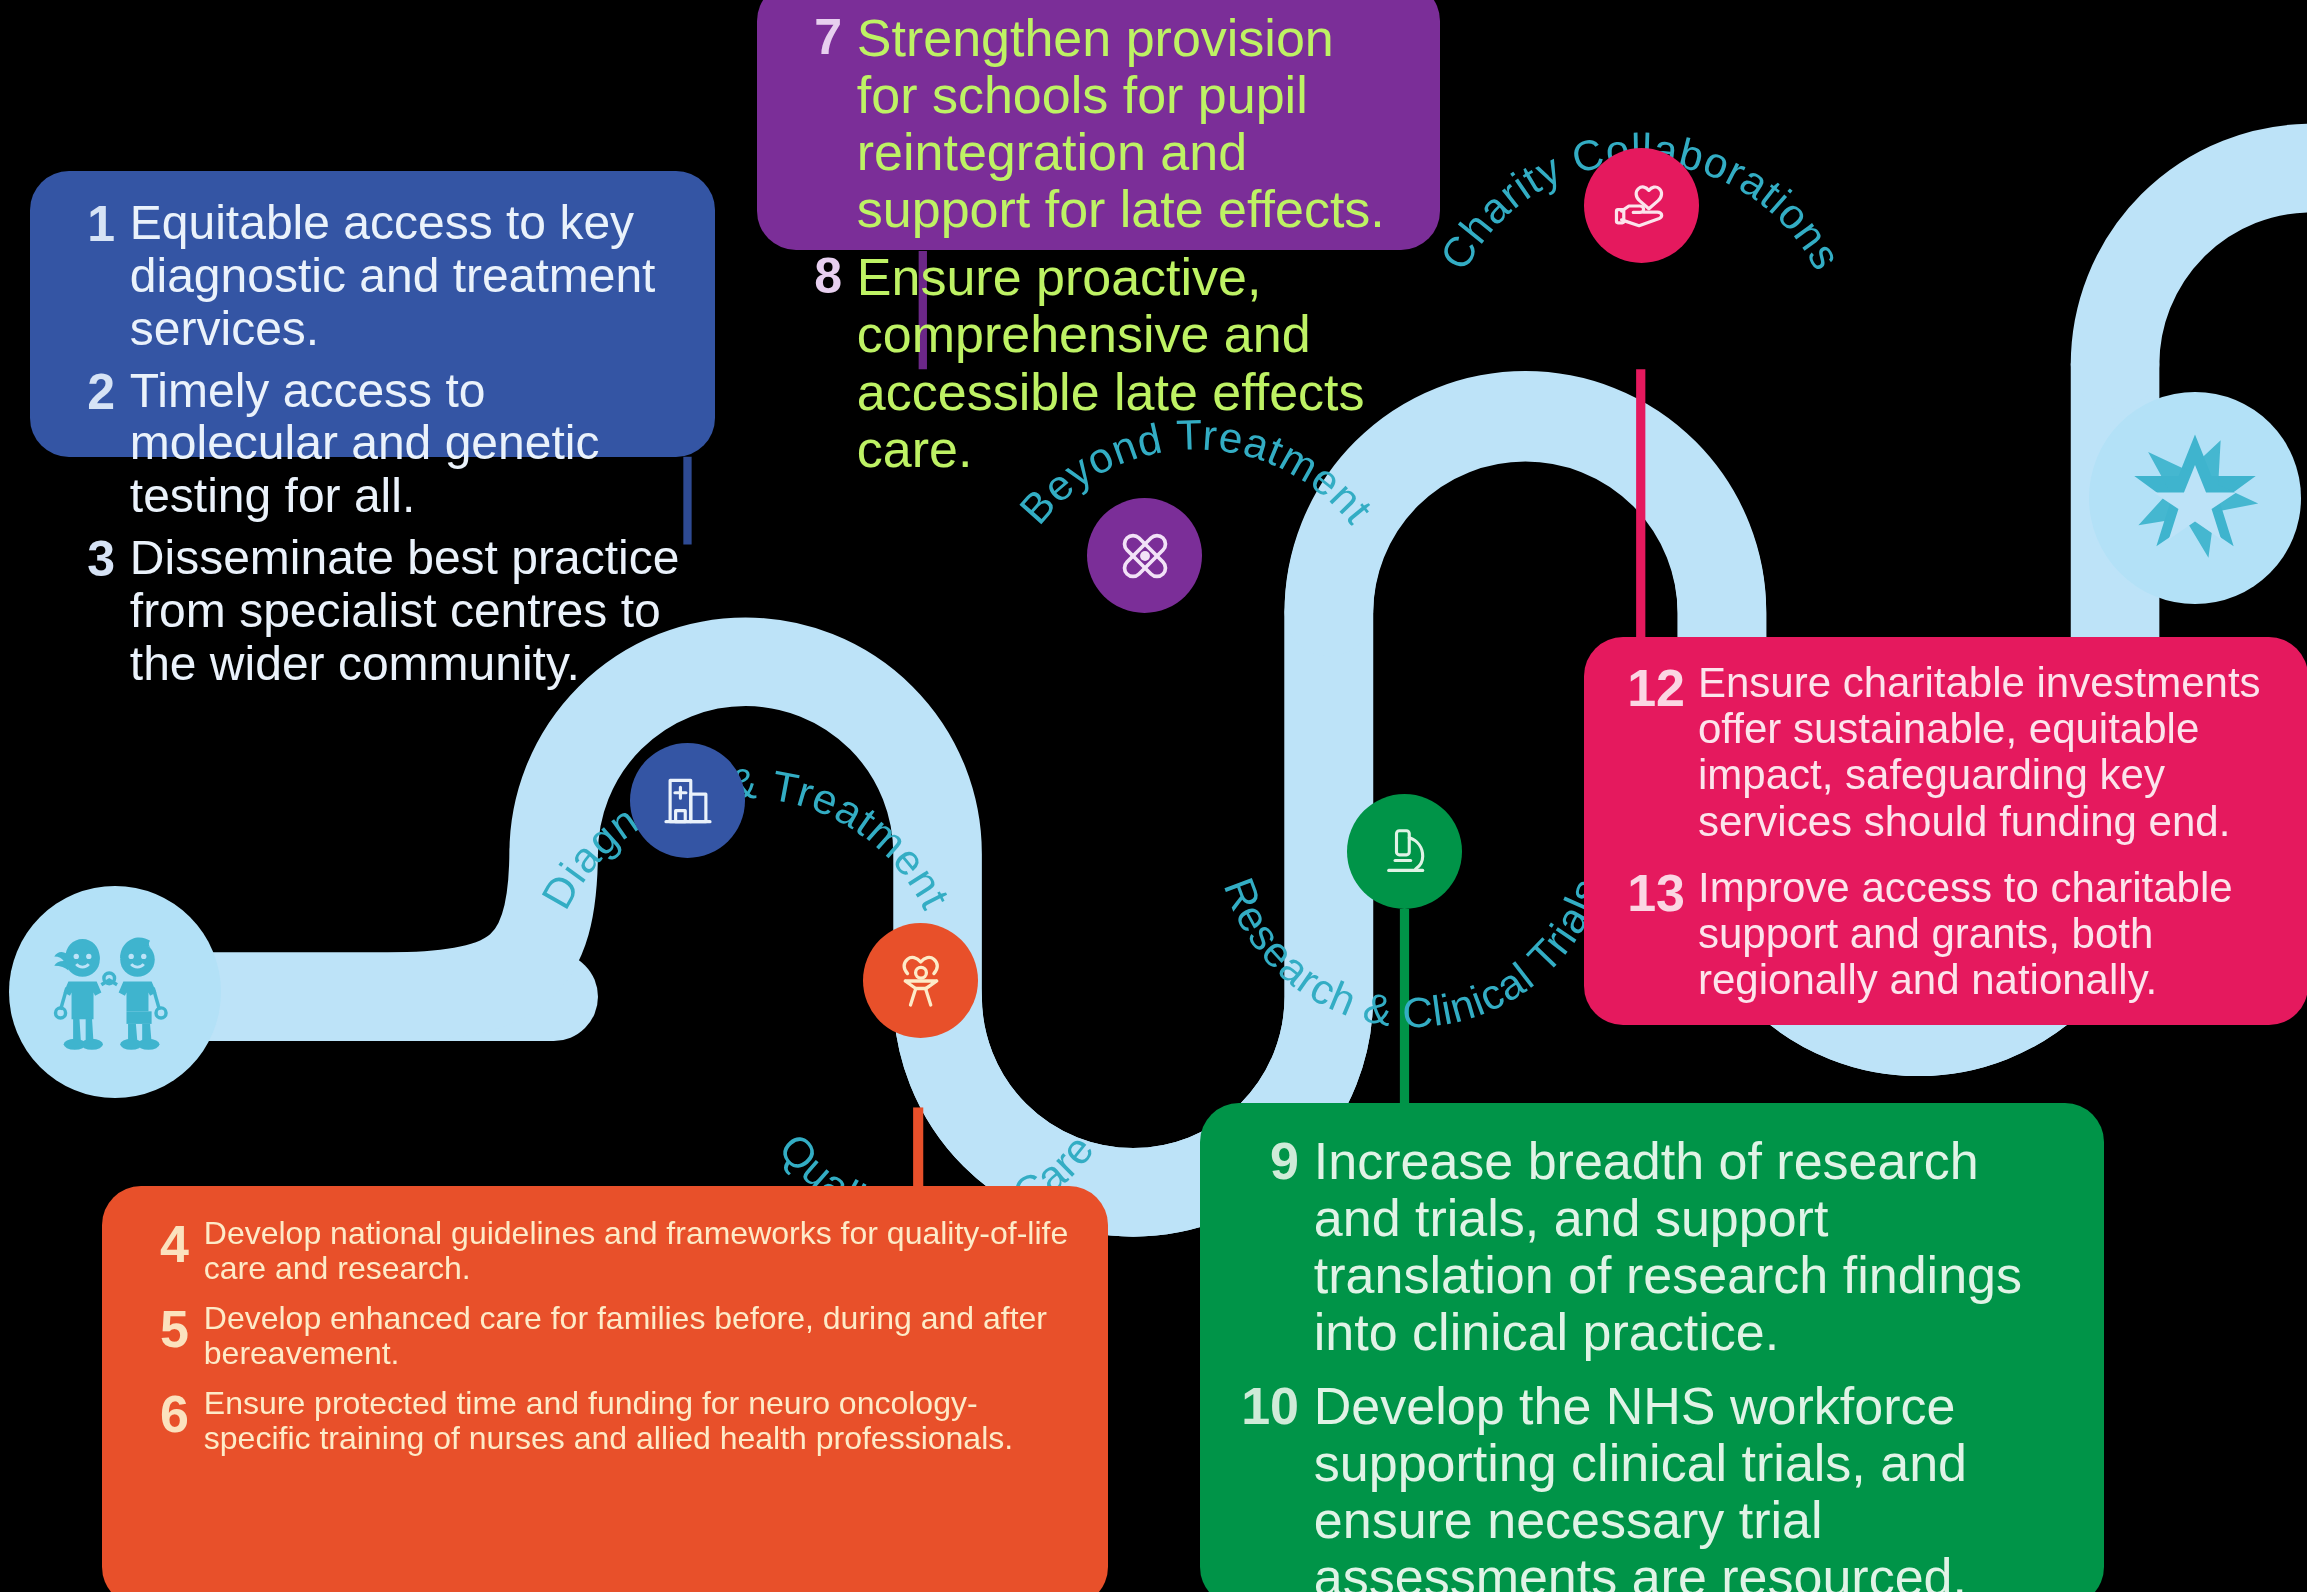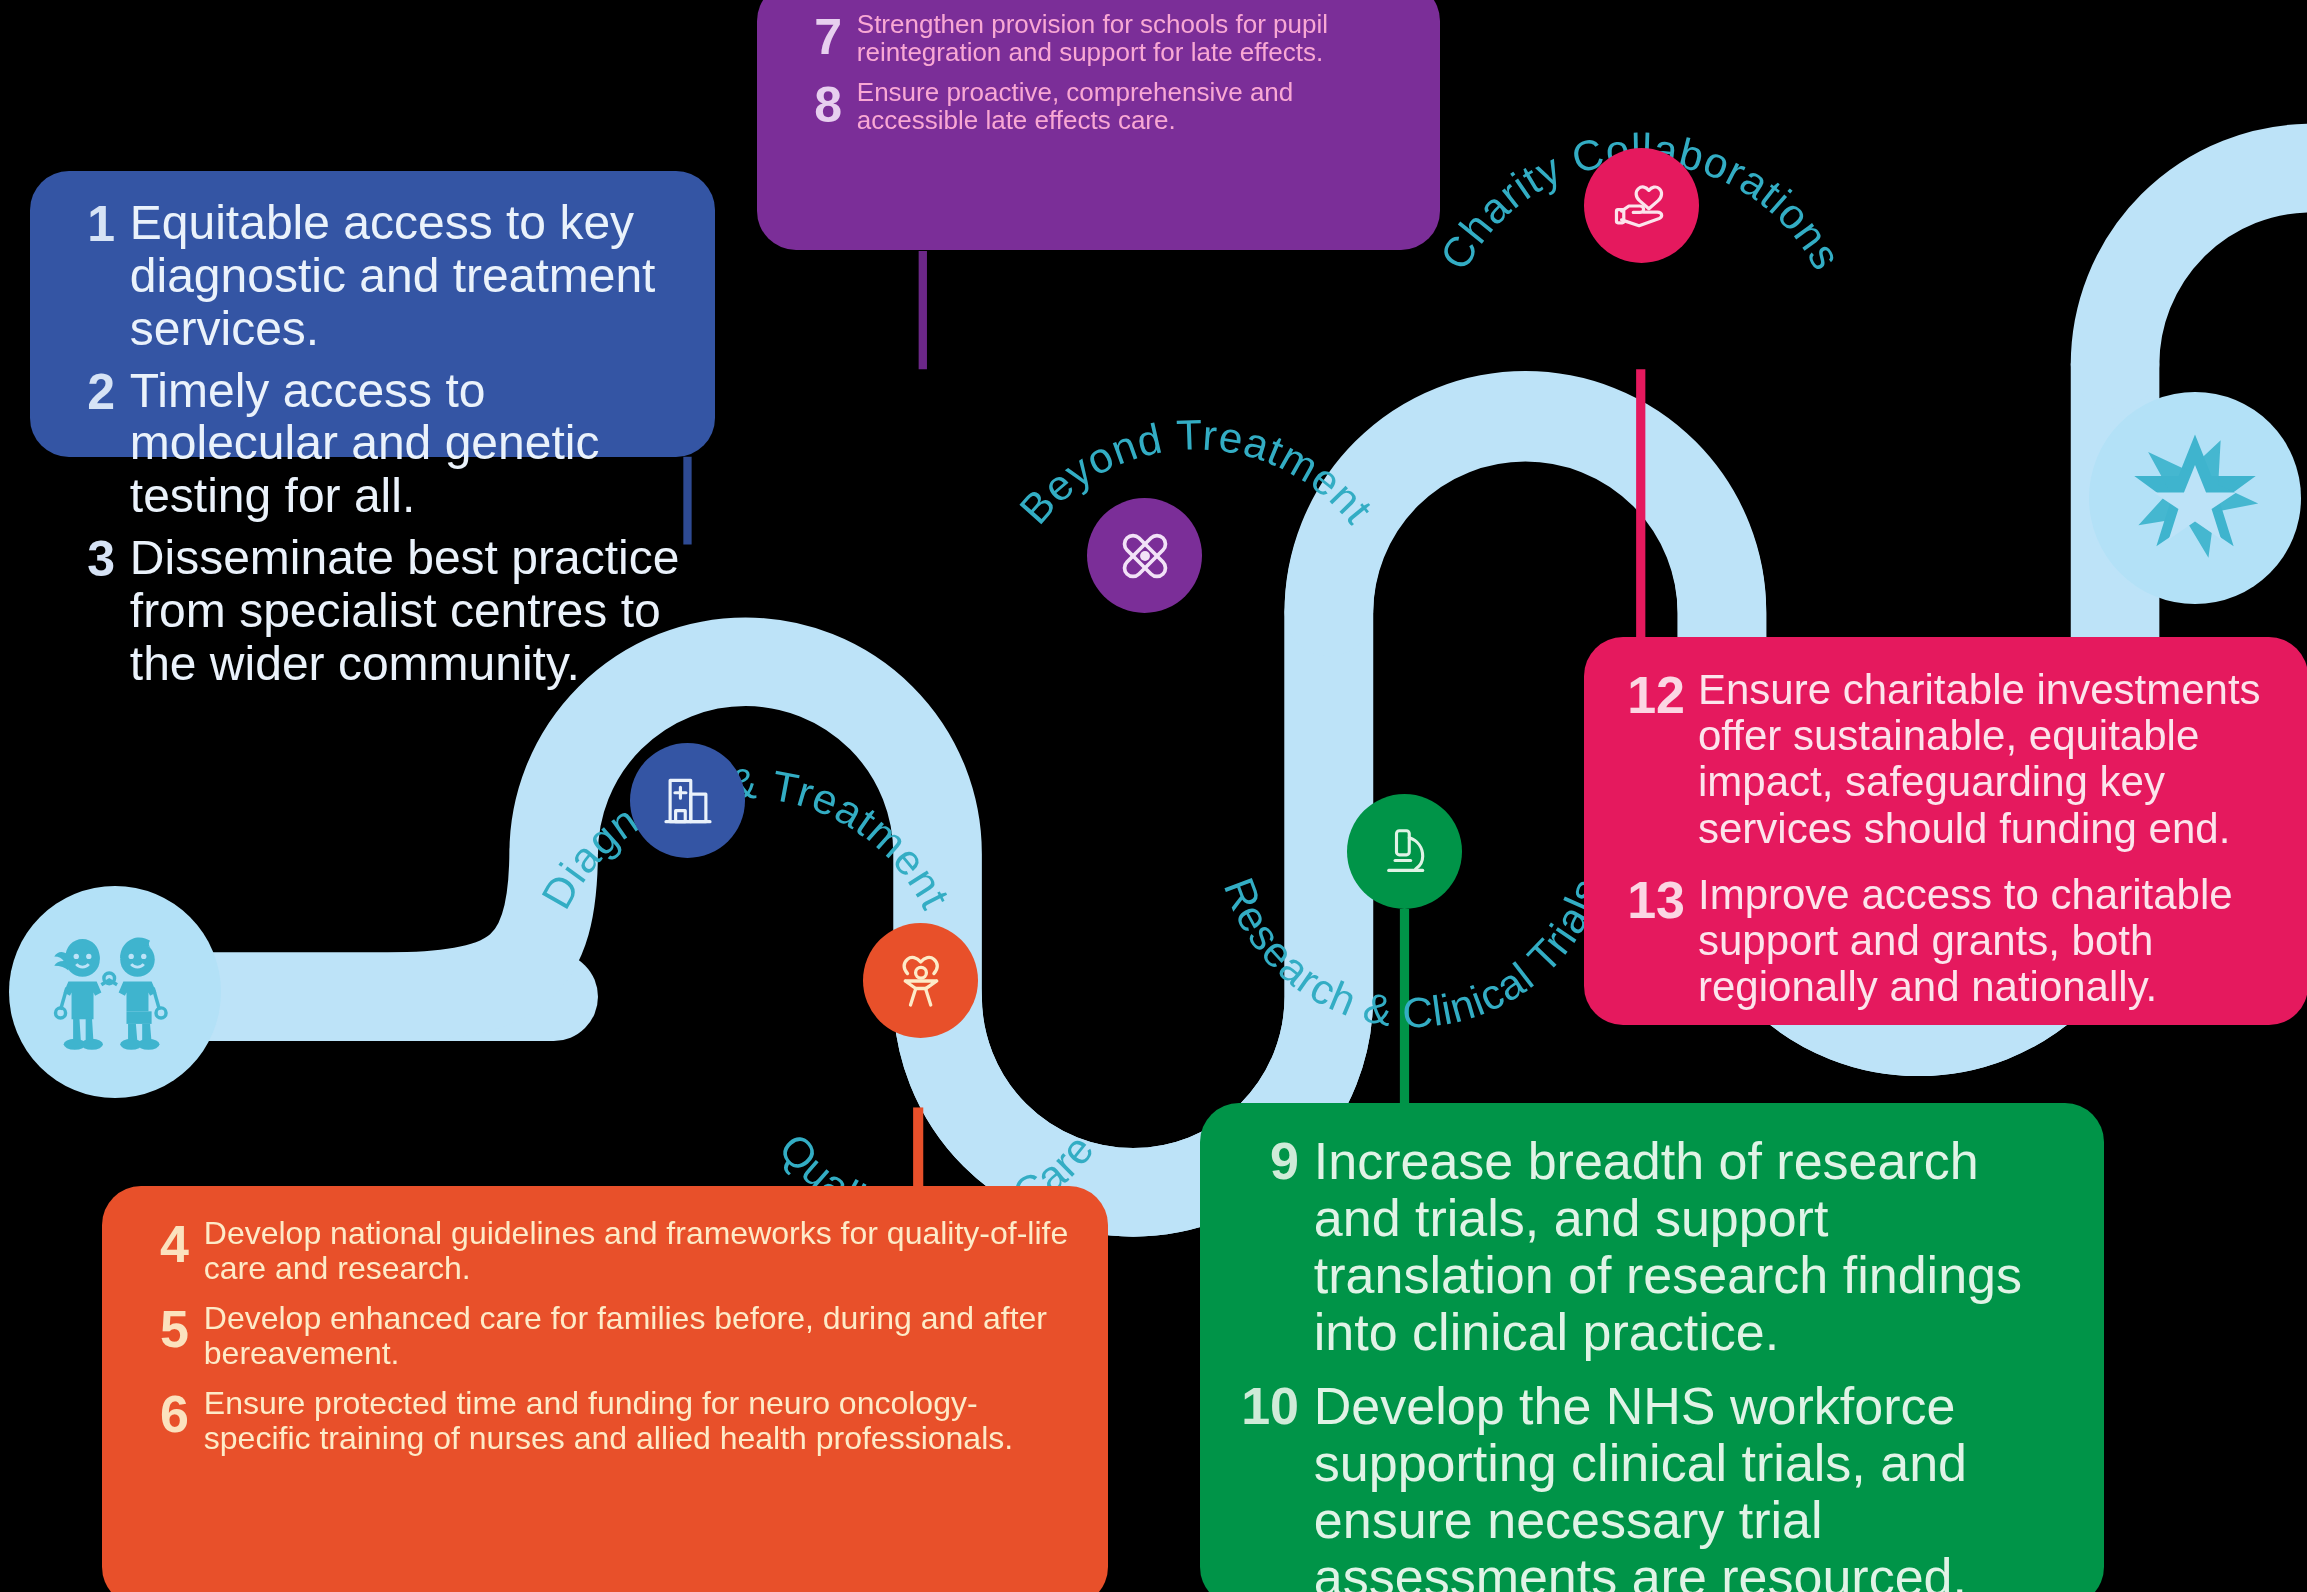--- a/index.html
+++ b/index.html
@@ -16,37 +16,37 @@
 
   
   #box-diagnosis{left:30px;top:171px;width:685px;height:286px;background:#3455A4;padding:26px 31px 24px 31px;}
   #box-diagnosis .num{color:#D6E3F5;font-size:50px;width:54px;margin-right:14.8px;}
   #box-diagnosis .txt{color:#EAF2FB;font-size:48px;}
   #box-diagnosis .row{margin-bottom:9.2px;}
 
   
   #box-beyond{left:757px;top:-18.5px;width:683px;height:268px;background:#7B2E98;padding:28px 33px 22px 31px;}
   #box-beyond .num{color:#E7CFEF;font-size:50px;width:54px;margin-right:14.8px;}
-  #box-beyond .txt{color:#f9a8d4;font-size:26px;}
+  #box-beyond .txt{color:#bef264;font-size:52px;}
   #box-beyond .row{margin-bottom:11px;}
 
   
   #box-quality{left:102px;top:1186px;width:1006px;height:420px;background:#E8502A;padding:29.5px 33px 22px 35px;}
   #box-quality .num{color:#FBE2BE;font-size:52px;width:52px;margin-right:14.8px;}
   #box-quality .txt{color:#FDEBC8;font-size:32px;}
   #box-quality .row{margin-bottom:14.8px;}
 
   
   #box-research{left:1200px;top:1103px;width:904px;height:503px;background:#009448;padding:29.5px 33px 22px 33px;}
   #box-research .num{color:#CFEBD8;font-size:52px;width:66px;margin-right:14.8px;}
   #box-research .txt{color:#E0F3E6;font-size:52px;}
   #box-research .row{margin-bottom:16.6px;}
 
   
-  #box-charity{left:1584px;top:637px;width:724px;height:388px;background:#E5195E;padding:30px 28px 22px 31px;}
+  #box-charity{left:1584px;top:637px;width:724px;height:388px;background:#E5195E;padding:23px 28px 22px 31px;}
   #box-charity .num{color:#FBD6E3;font-size:52px;width:70px;margin-right:13px;}
   #box-charity .txt{color:#FCE4EC;font-size:42px;}
   #box-charity .row{margin-bottom:20px;}
 
   .nodeCircle{position:absolute;border-radius:50%;display:flex;align-items:center;justify-content:center;}
   .endCircle{position:absolute;border-radius:50%;display:flex;align-items:center;justify-content:center;background:#B3E1F7;}
 
   .curvedLabel{position:absolute;pointer-events:none;}
   .curvedLabel text{fill:#33ADC4;font-family:"Liberation Sans","DejaVu Sans",sans-serif;
                     font-size:46px;letter-spacing:1px;}

